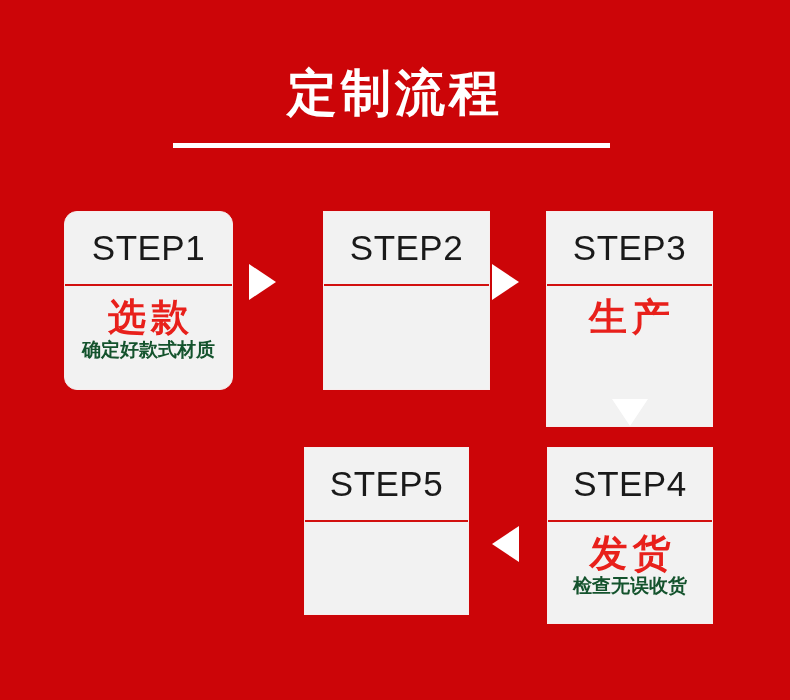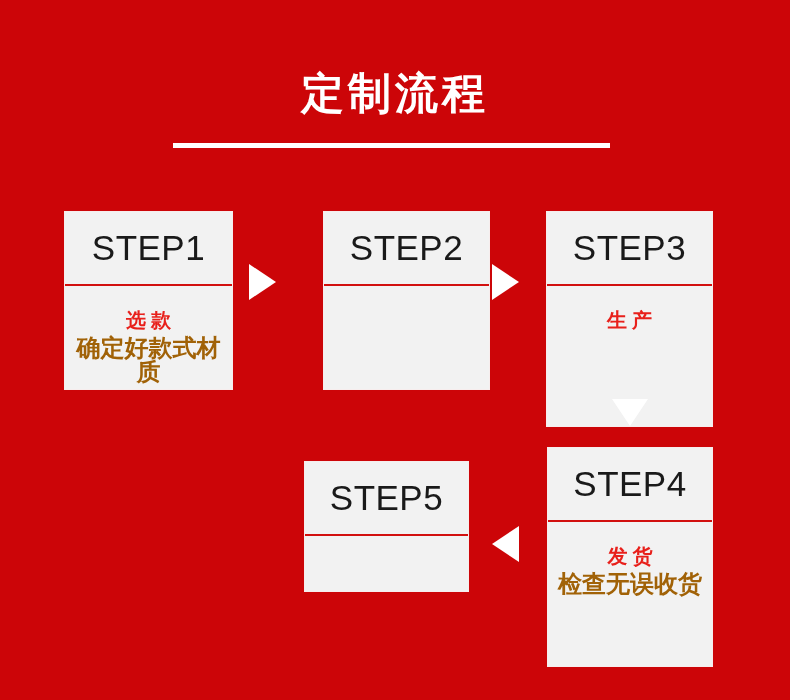--- a/index.html
+++ b/index.html
@@ -22,21 +22,21 @@
   
   #title-block {
     position: absolute;
     left: 0;
     top: 56px;
     width: 790px;
     text-align: center;
   }
   #page-title {
     font-family: "DejaVu Sans", "Liberation Sans", sans-serif;
-    font-size: 43px;
+    font-size: 50px;
     line-height: 74px;
     font-weight: 700;
     color: #ffffff;
     letter-spacing: 4px;
   }
   #title-underline {
     position: absolute;
     left: 173px;
     top: 143px;
     width: 437px;
@@ -76,44 +76,44 @@
     background: #d2100f;
   }
   .step-body {
     position: absolute;
     left: 0;
     right: 0;
     bottom: 0;
     text-align: center;
   }
   .step-title {
-    font-family: Liberation Serif, serif;
-    font-size: 20px;
+    font-family: Liberation Mono, monospace;
+    font-size: 38px;
     line-height: 36px;
     font-weight: 700;
     color: #e8201b;
     letter-spacing: 5px;
     text-indent: 5px;
   }
   .step-desc {
-    font-family: Liberation Mono, monospace;
-    font-size: 24px;
+    font-family: Liberation Serif, serif;
+    font-size: 19px;
     line-height: 24px;
     font-weight: 700;
-    color: #a16207;
+    color: #14532d;
     letter-spacing: 0px;
   }
 
   
-  #step-1 { left: 64px;  top: 211px; width: 169px; height: 179px; }
+  #step-1 { left: 64px;  top: 211px; width: 169px; height: 179px; border-radius: 13px; }
   #step-2 { left: 304px; top: 211px; width: 167px; height: 179px; margin-left: 19px; }
   #step-3 { left: 546px; top: 211px; width: 167px; height: 216px; }
   
-  #step-5 { left: 304px; top: 447px; width: 165px; height: 131px; margin-top: 14px; }
-  #step-4 { left: 547px; top: 447px; width: 166px; height: 220px; }
+  #step-5 { left: 304px; top: 447px; width: 165px; height: 168px; }
+  #step-4 { left: 547px; top: 447px; width: 166px; height: 177px; }
 
   .step-box .step-head      { height: 72px; }
   .step-box .step-divider   { top: 72px; }
   .step-box .step-body      { top: 74px; bottom: 0; padding-top: 16px; }
 
   
   .arrow {
     position: absolute;
     width: 0;
     height: 0;

